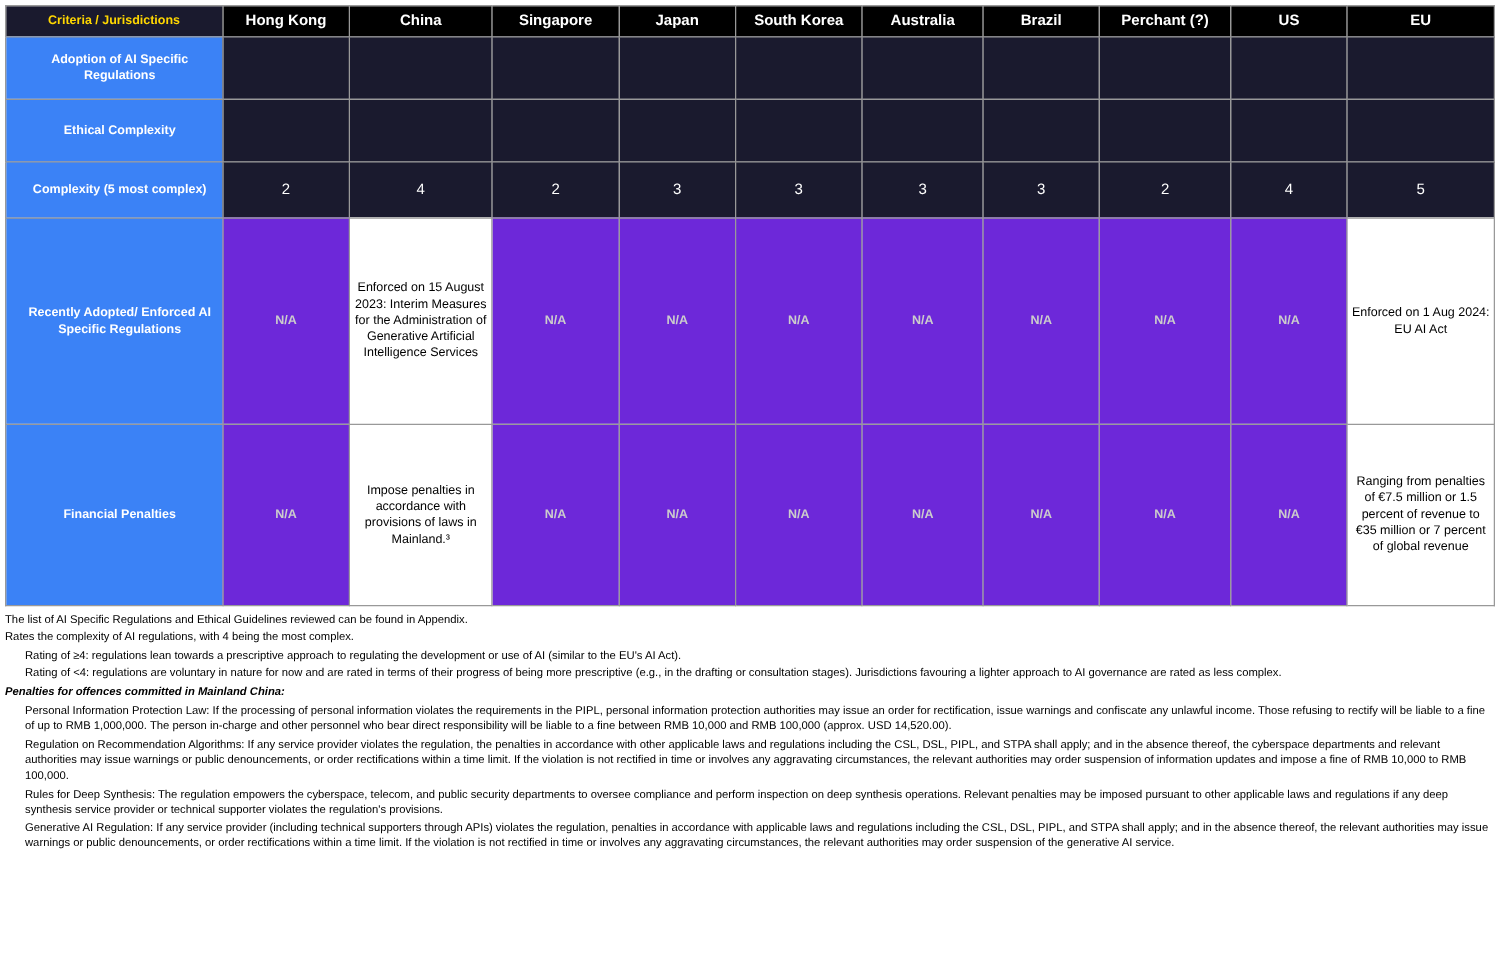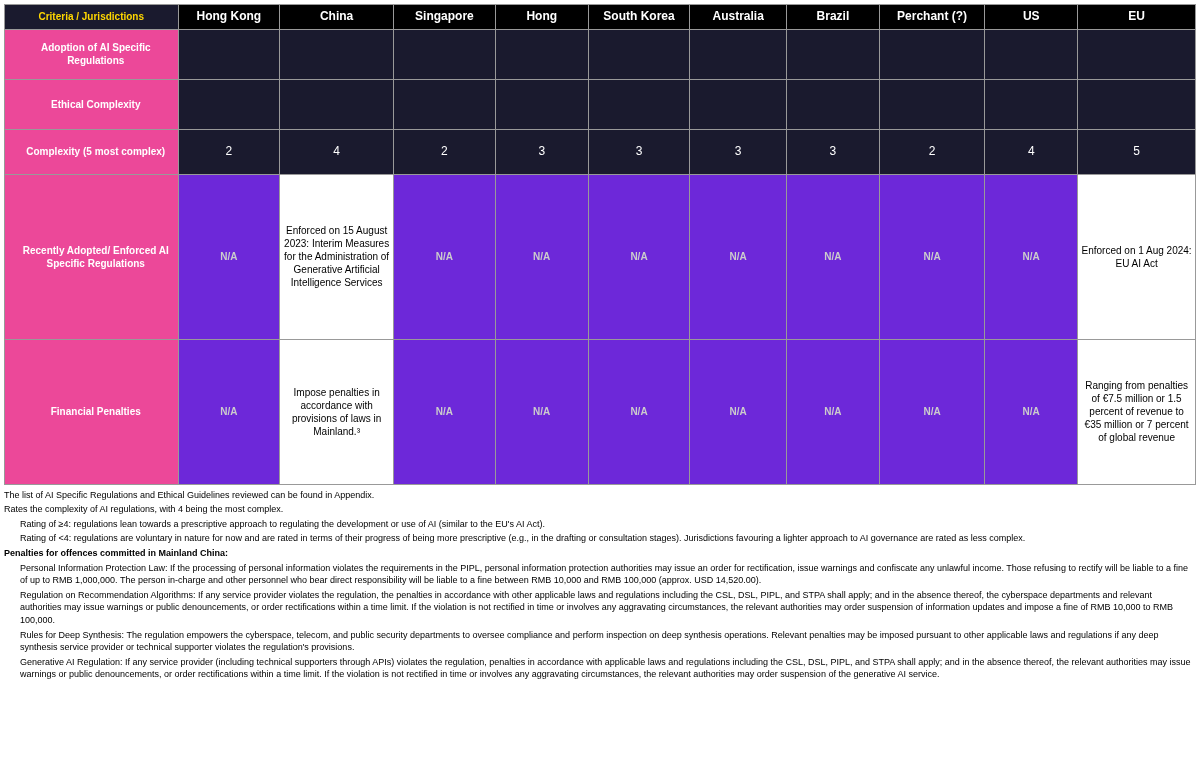--- a/index.html
+++ b/index.html
@@ -27,21 +27,21 @@
       line-height: 1.3;
     }
     th {
       background: #000000;
       color: #fff;
       font-weight: bold;
       font-size: 12px;
     }
     .criteria-col {
       width: 140px;
-      background: #ec4899;
+      background: #3b82f6;
       color: #fff;
       font-weight: bold;
       font-size: 10px;
       padding-left: 12px;
     }
     .data-cell {
       background: #1a1a2e;
       color: #fff;
     }
     .highlight-cell {
@@ -65,20 +65,21 @@
       margin-top: 4px;
       font-size: 9px;
       line-height: 1.4;
       color: #000;
     }
     .footnotes-section p {
       margin-bottom: 2px;
     }
     .footnotes-section .fn-title {
       font-weight: bold;
+      font-style: italic;
     }
     .criteria-header {
       background: #1a1a2e;
       color: #ffd700;
       font-weight: bold;
       font-size: 10px;
     }
     tr.section-row td, tr.section-row th {
       height: 50px;
     }
@@ -109,21 +110,21 @@
       <col style="width:85px">
       <col style="width:75px">
       <col style="width:95px">
     </colgroup>
     <thead>
       <tr>
         <th class="criteria-header">Criteria / Jurisdictions</th>
         <th>Hong Kong</th>
         <th>China</th>
         <th>Singapore</th>
-        <th>Hong</th>
+        <th>Japan</th>
         <th>South Korea</th>
         <th>Australia</th>
         <th>Brazil</th>
         <th>Perchant (?)</th>
         <th>US</th>
         <th>EU</th>
       </tr>
     </thead>
     <tbody>
 

